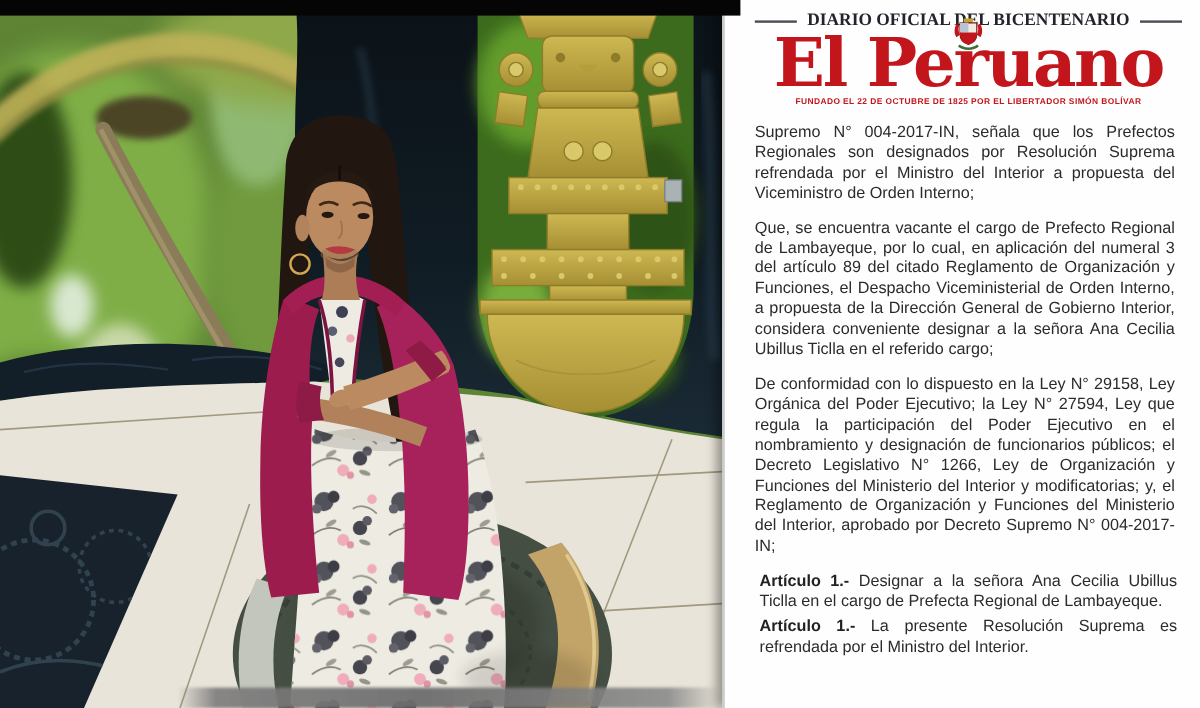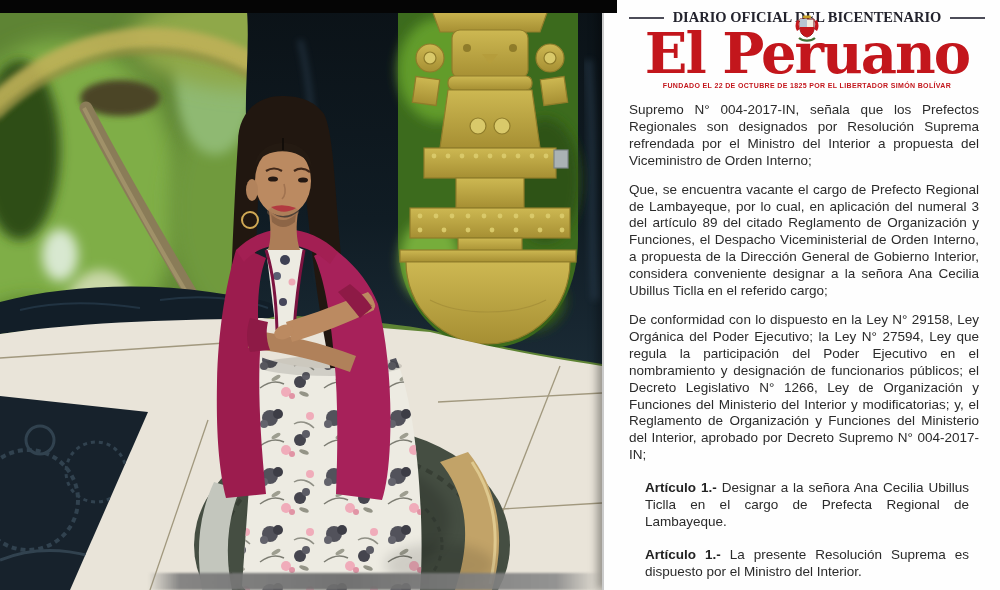--- a/index.html
+++ b/index.html
@@ -22,21 +22,21 @@
   .tagline{font-family:"Liberation Serif",serif;font-weight:bold;font-size:14.5px;
            color:#23232d;letter-spacing:0px;white-space:nowrap;}
   .title-wrap{position:relative;text-align:center;margin-top:1px;}
   .coat{position:absolute;left:50%;transform:translateX(-50%);top:-13px;z-index:1;}
   .masthead-title{position:relative;z-index:2;font-family:"DejaVu Serif","Liberation Serif",serif;
         font-weight:800;font-size:56px;line-height:52px;color:#c3161c;letter-spacing:-2px;}
   .founded{text-align:center;font-size:7px;font-weight:bold;color:#c3161c;
            letter-spacing:.35px;margin-top:3px;white-space:nowrap;}
   .doc-body{margin-top:13px;font-size:13.5px;line-height:16.9px;color:#2b2b2b;text-align:justify;}
   .doc-body p{margin:0 6px 12px 0;}
-  .doc-body p.article{margin:16px;}
+  .doc-body p.article{margin:4px;}
   .doc-body strong{font-weight:bold;color:#222;}
 </style>
 </head>
 <body>
 
 <div class="stage">
 
   <div class="photo">
     <svg width="602" height="590" viewBox="0 0 602 590">
       <defs>
@@ -264,17 +264,17 @@
           <div class="masthead-title">El Peruano</div>
         </div>
         <div class="founded">FUNDADO EL 22 DE OCTUBRE DE 1825 POR EL LIBERTADOR SIMÓN BOLÍVAR</div>
       </div>
 
       <div class="doc-body">
         <p>Supremo N° 004-2017-IN, señala que los Prefectos Regionales son designados por Resolución Suprema refrendada por el Ministro del Interior a propuesta del Viceministro de Orden Interno;</p>
         <p>Que, se encuentra vacante el cargo de Prefecto Regional de Lambayeque, por lo cual, en aplicación del numeral 3 del artículo 89 del citado Reglamento de Organización y Funciones, el Despacho Viceministerial de Orden Interno, a propuesta de la Dirección General de Gobierno Interior, considera conveniente designar a la señora Ana Cecilia Ubillus Ticlla en el referido cargo;</p>
         <p>De conformidad con lo dispuesto en la Ley N° 29158, Ley Orgánica del Poder Ejecutivo; la Ley N° 27594, Ley que regula la participación del Poder Ejecutivo en el nombramiento y designación de funcionarios públicos; el Decreto Legislativo N° 1266, Ley de Organización y Funciones del Ministerio del Interior y modificatorias; y, el Reglamento de Organización y Funciones del Ministerio del Interior, aprobado por Decreto Supremo N° 004-2017-IN;</p>
         <p class="article"><strong>Artículo 1.-</strong> <span>Designar a la señora Ana Cecilia Ubillus Ticlla en el cargo de Prefecta Regional de Lambayeque.</span></p>
-        <p class="article"><strong>Artículo 1.-</strong> <span>La presente Resolución Suprema es dispuesto por el Ministro del Interior.</span></p>
+        <p class="article"><strong>Artículo 1.-</strong> <span>La presente Resolución Suprema es refrendada por el Ministro del Interior.</span></p>
       </div>
     </div>
   </div>
 </div>
 
 </body></html>

